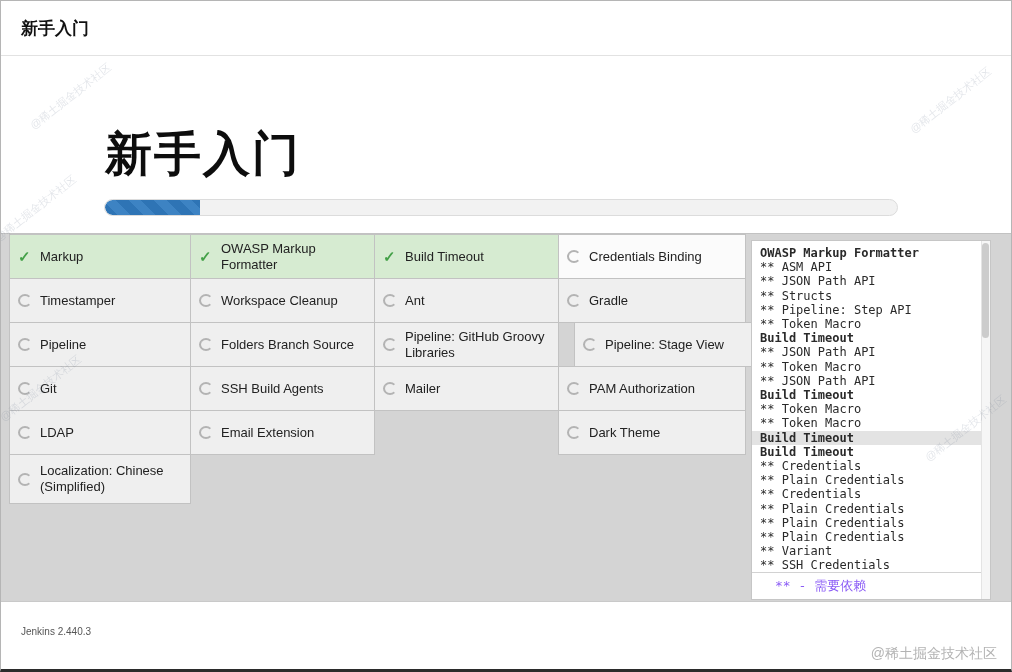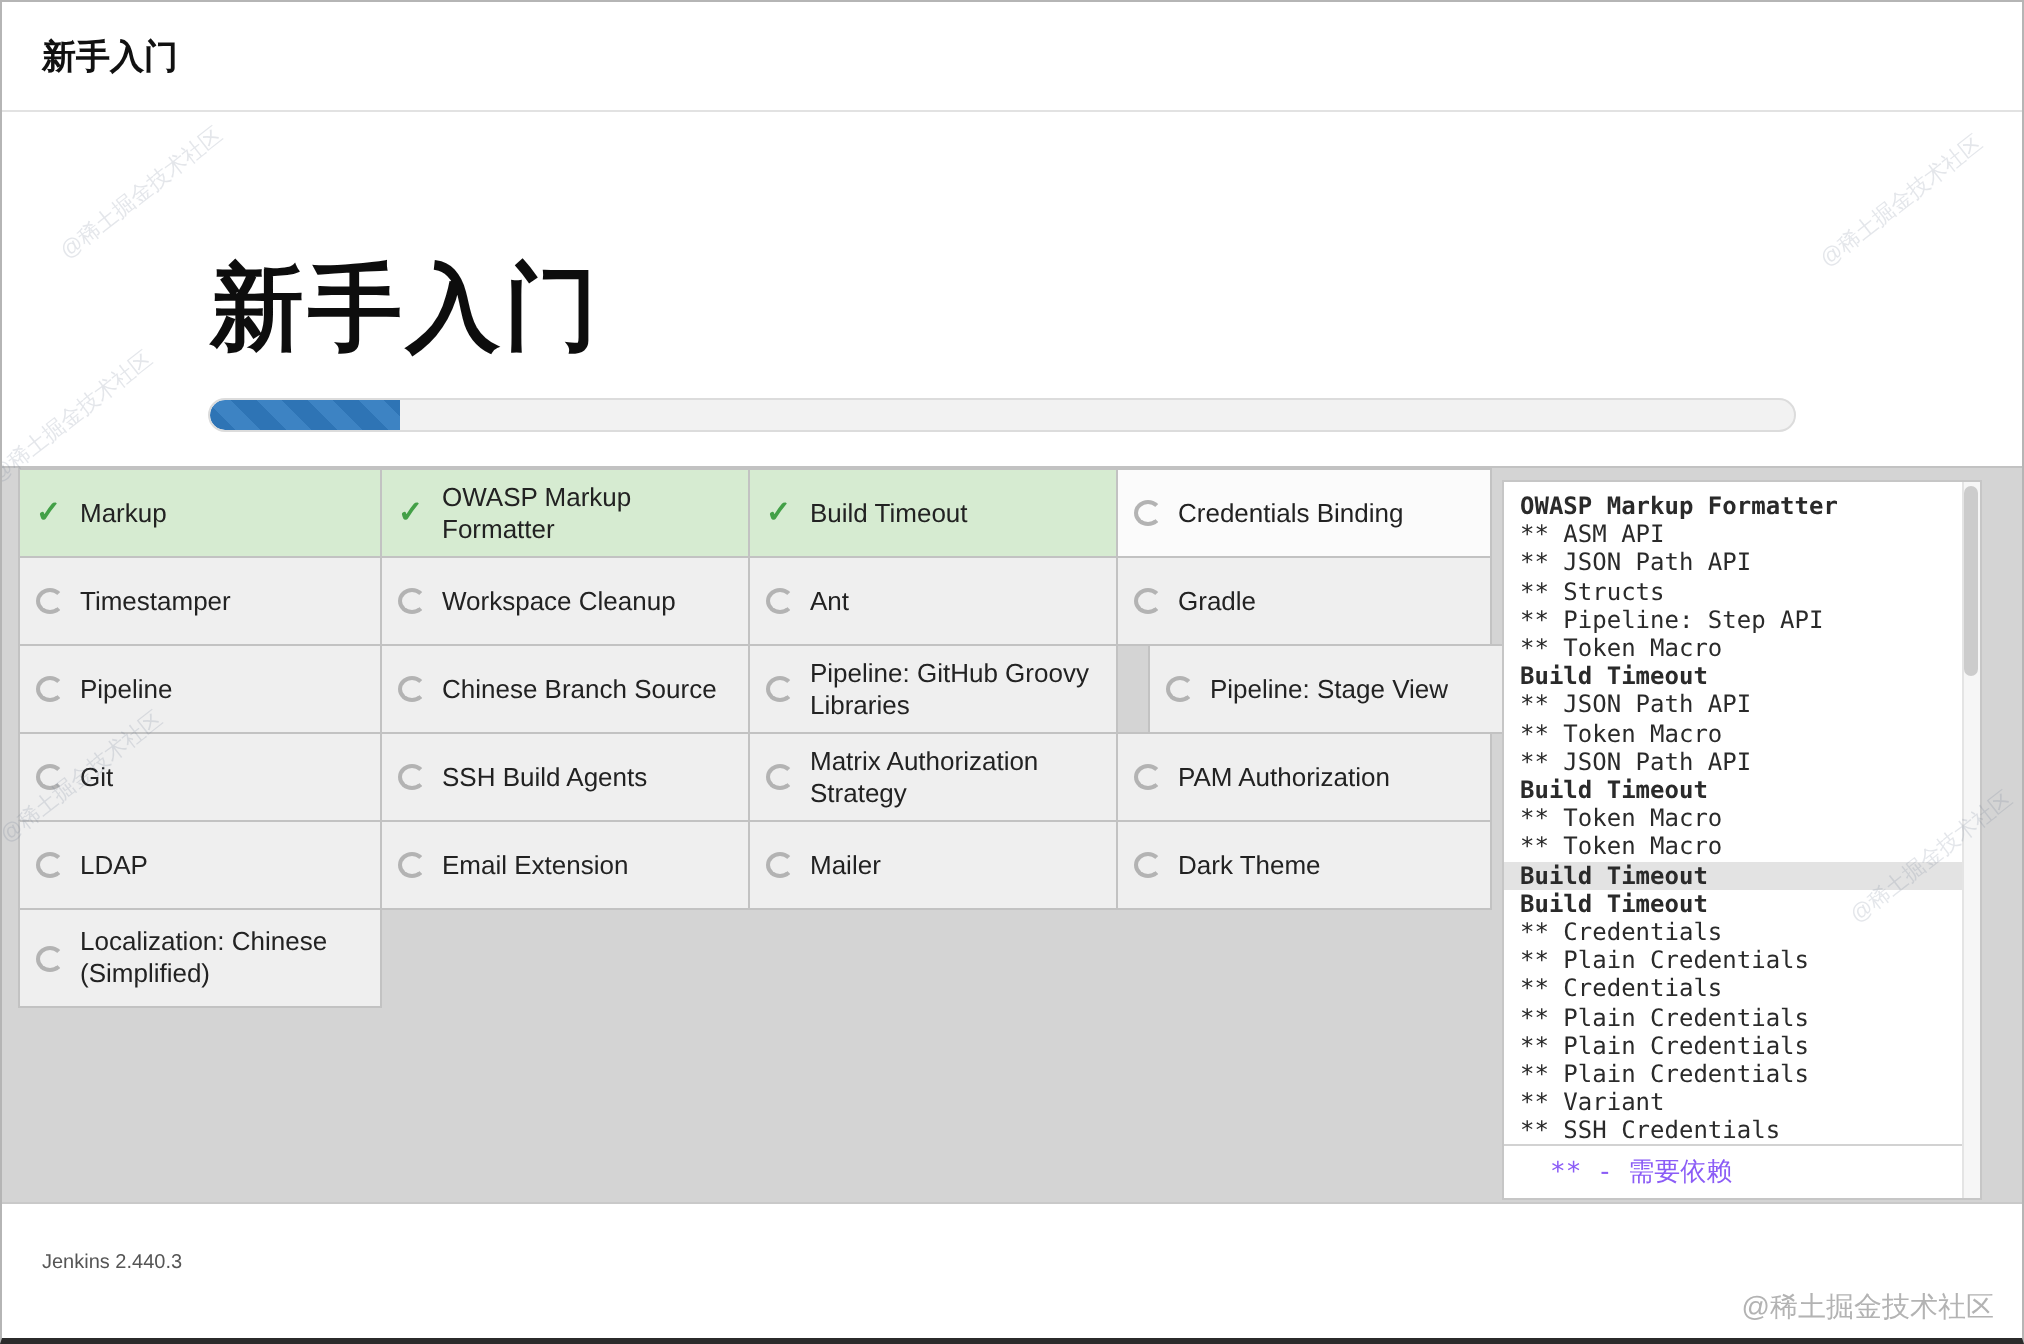--- a/index.html
+++ b/index.html
@@ -154,21 +154,21 @@
           <div class="plugin-cell done" style="width: 185px; height: 45px;">
             <span class="status-icon icon-check">✓</span>
             <span class="plugin-label">OWASP Markup Formatter</span>
           </div>
           <div class="plugin-cell pending" style="width: 185px; height: 45px;">
             <span class="status-icon icon-spinner"></span>
             <span class="plugin-label">Workspace Cleanup</span>
           </div>
           <div class="plugin-cell pending" style="width: 185px; height: 45px;">
             <span class="status-icon icon-spinner"></span>
-            <span class="plugin-label">Chinese Branch Source</span>
+            <span class="plugin-label">Folders Branch Source</span>
           </div>
           <div class="plugin-cell pending" style="width: 185px; height: 45px;">
             <span class="status-icon icon-spinner"></span>
             <span class="plugin-label">SSH Build Agents</span>
           </div>
           <div class="plugin-cell pending" style="width: 185px; height: 45px;">
             <span class="status-icon icon-spinner"></span>
             <span class="plugin-label">Email Extension</span>
           </div>
         </div>
@@ -177,24 +177,20 @@
             <span class="status-icon icon-check">✓</span>
             <span class="plugin-label">Build Timeout</span>
           </div>
           <div class="plugin-cell pending" style="width: 185px; height: 45px;">
             <span class="status-icon icon-spinner"></span>
             <span class="plugin-label">Ant</span>
           </div>
           <div class="plugin-cell pending" style="width: 185px; height: 45px;">
             <span class="status-icon icon-spinner"></span>
             <span class="plugin-label">Pipeline: GitHub Groovy Libraries</span>
-          </div>
-          <div class="plugin-cell pending" style="width: 185px; height: 45px;">
-            <span class="status-icon icon-spinner"></span>
-            <span class="plugin-label">Matrix Authorization Strategy</span>
           </div>
           <div class="plugin-cell pending" style="width: 185px; height: 45px;">
             <span class="status-icon icon-spinner"></span>
             <span class="plugin-label">Mailer</span>
           </div>
         </div>
         <div class="plugin-col">
           <div class="plugin-cell active" style="width: 188px; height: 45px;">
             <span class="status-icon icon-spinner"></span>
             <span class="plugin-label">Credentials Binding</span>

